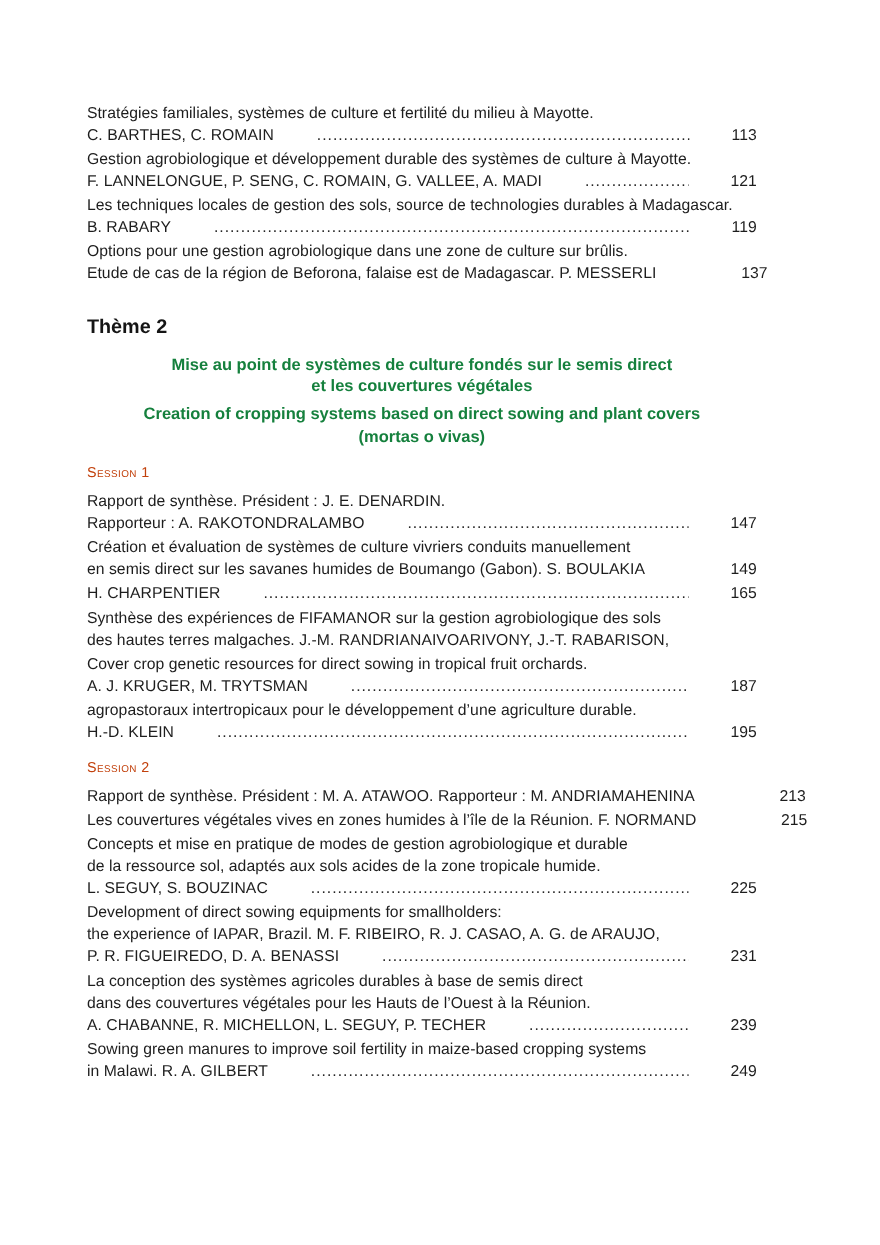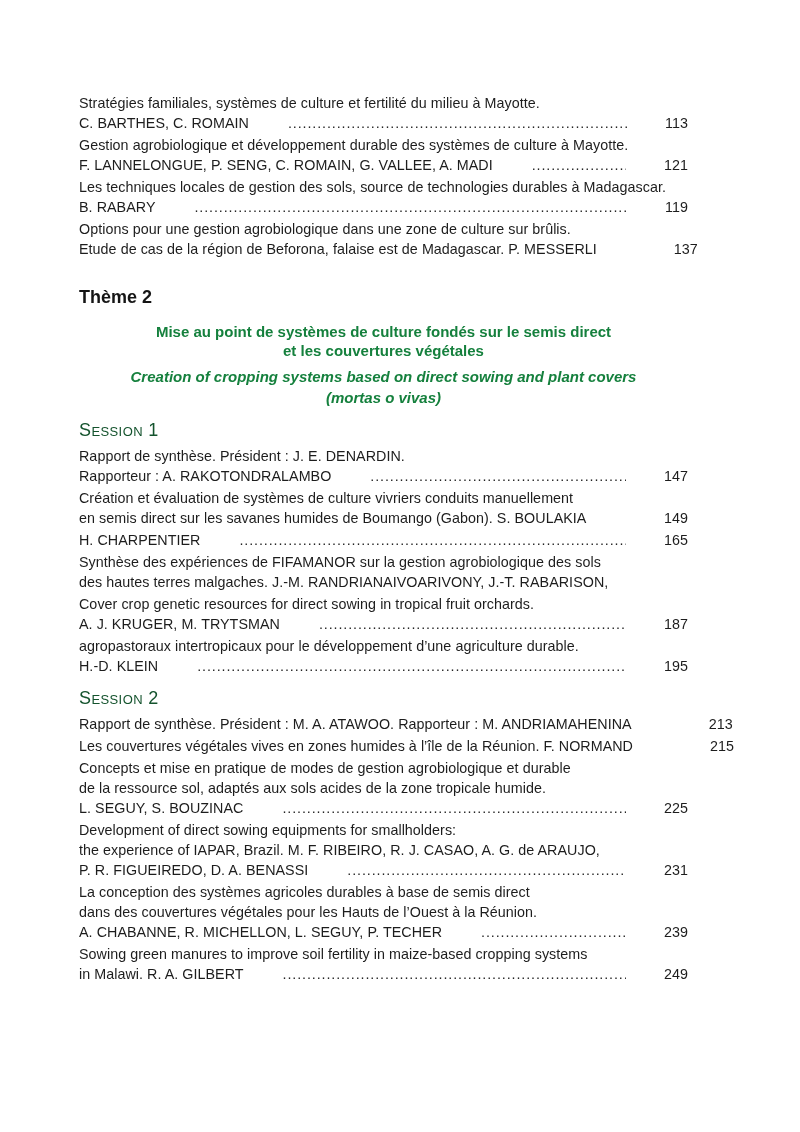--- a/index.html
+++ b/index.html
@@ -18,26 +18,26 @@
     margin-left:7px;margin-right:6px;letter-spacing:0.9px;color:#242424;
     font-size:14.3px;
   }
   .dots::after{content:"..................................................................................................................................................................................................................................................................................................";}
   .pno{flex:0 0 auto;white-space:nowrap;}
   
   .theme-heading{margin-top:27px;}
   .theme-label{font-size:18px;font-weight:700;line-height:22px;margin:0 0 15px 0;color:#151515;}
   .tl{font-size:15px;font-weight:700;line-height:18.5px;color:#15803d;white-space:nowrap;text-align:center;}
   .t-en{margin-top:6px;}
-  .t-en .tl,.t-pt .tl{font-style:italic;line-height:21px;}
+  .t-en .tl,.t-pt .tl{line-height:21px;}
   
   .session{margin-top:12px;}
   .session-label{
-    font-variant:small-caps;font-size:18px;font-weight:400;line-height:20px;
-    letter-spacing:0.4px;margin:0 0 6px 0;color:#14532d;
+    font-variant:small-caps;font-size:13px;font-weight:400;line-height:20px;
+    letter-spacing:0.4px;margin:0 0 6px 0;color:#c2410c;
   }
 </style>
 </head>
 <body>
 
 <div class="page">
   <main class="content">
 
     <section class="entries" id="pre-entries">
         <div class="entry">

